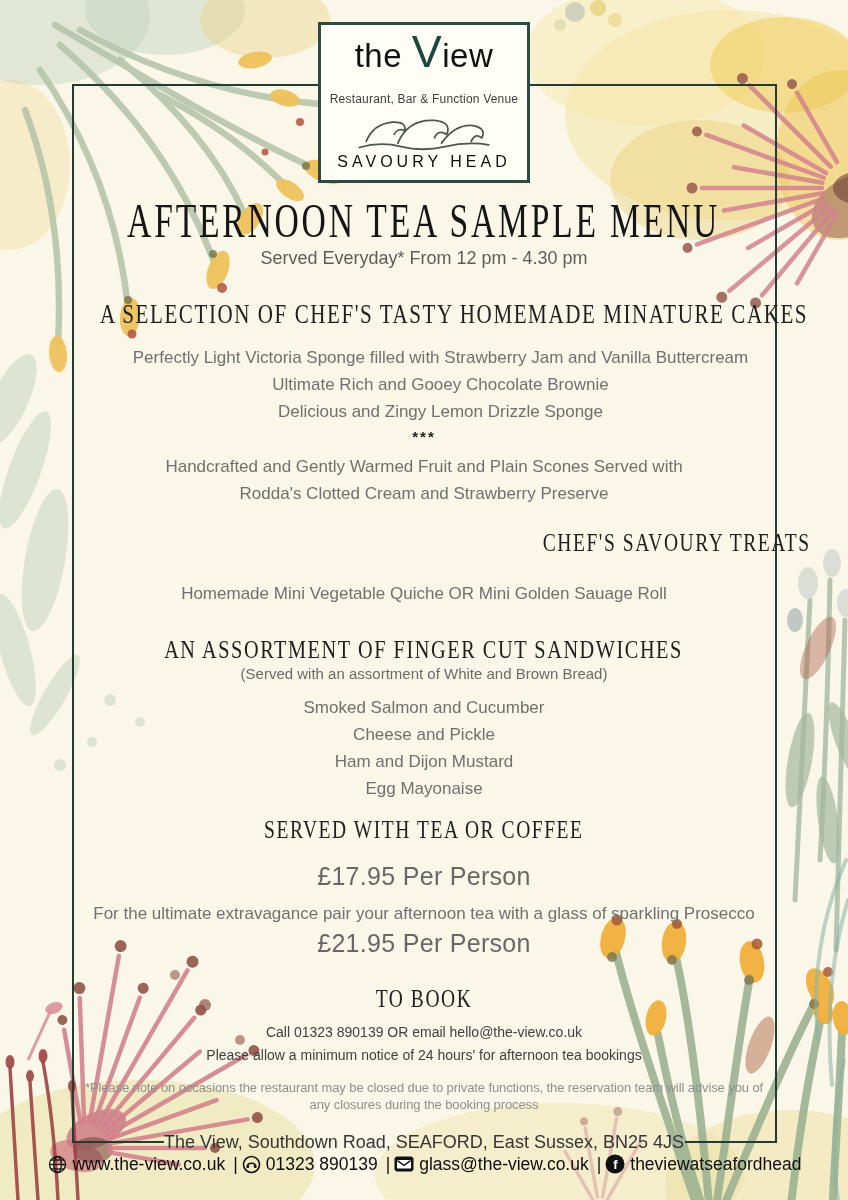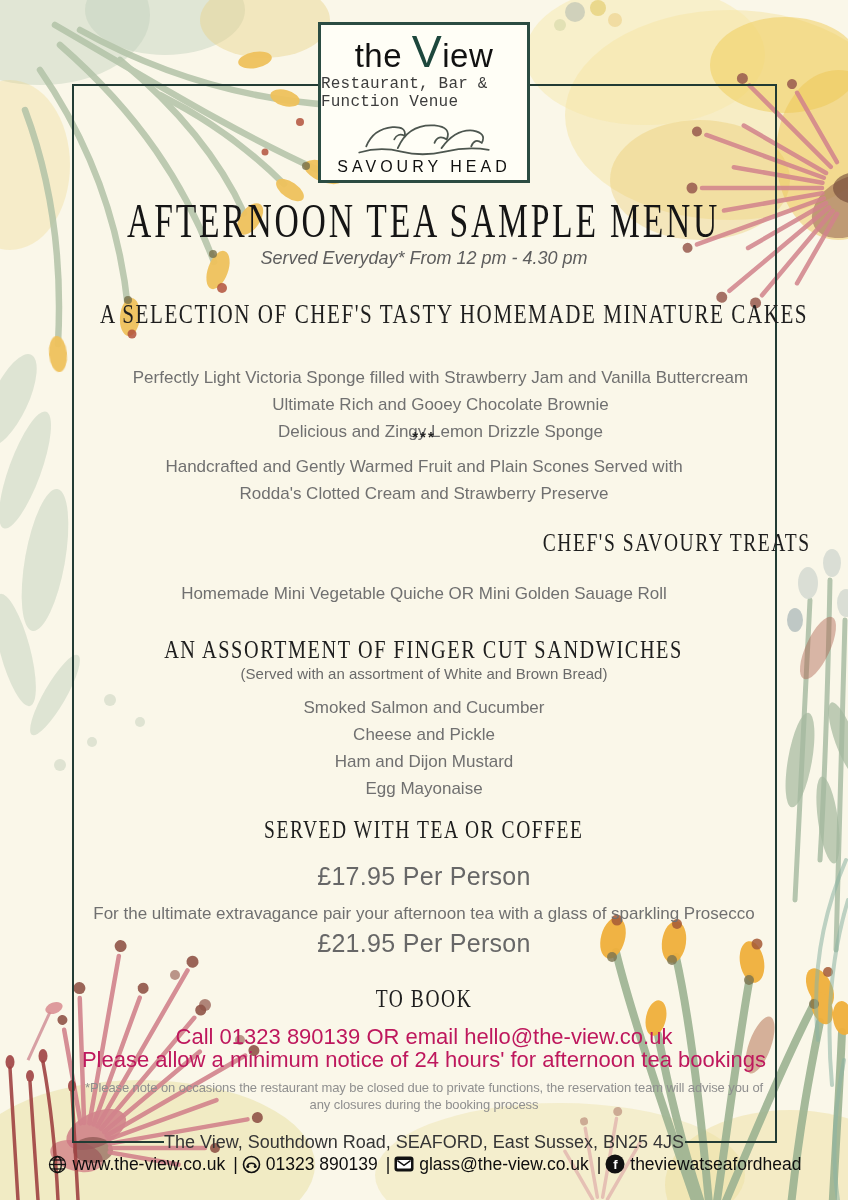--- a/index.html
+++ b/index.html
@@ -16,51 +16,51 @@
   #frame-bottom-r{left:685px;top:1141px;width:92px;height:2px;}
 
   .logo-box{
     position:absolute;left:50%;transform:translateX(-50%);top:22px;
     width:206px;height:146px;background:#fffef6;border:3px solid #2b4c42;
     display:flex;flex-direction:column;align-items:center;justify-content:flex-start;
     padding-top:9px;box-sizing:content-box;
   }
   .logo-name{font-size:33px;color:#111;letter-spacing:.5px;line-height:36px;text-align:right;}
   .logo-name .cap-v{font-size:45px;color:#1d473c;}
-  .logo-tagline{font-size:16px;color:#3d3d3d;margin-top:1px;letter-spacing:.2px;font-family:Liberation Mono, monospace;}
+  .logo-tagline{font-size:12px;color:#3d3d3d;margin-top:18px;letter-spacing:.2px;}
   .logo-waves{margin-top:2px;}
   .logo-location{font-size:16px;color:#101010;letter-spacing:4px;margin-top:1px;}
 
   .abs{position:absolute;left:0;right:0;text-align:center;}
   .display{font-family:"Liberation Serif",serif;color:#1e1e1e;}
   .display>span{display:inline-block;white-space:nowrap;transform:scaleX(.78);}
   .page-title{top:197px;font-size:48px;line-height:1;color:#151515;}
   .page-title>span{transform:scaleX(.70);letter-spacing:4px;}
-  .subtitle{top:248px;font-size:18px;color:#5d5d5d;font-style:italic;}
+  .subtitle{top:248px;font-size:18px;color:#5d5d5d;}
   .sec-heading{font-size:27px;line-height:1.05;}
   .sec-heading>span{letter-spacing:2px;}
   #cakes-heading{top:300px;}
   #savoury-heading{top:530px;font-size:25px;text-align:right;}
   #sandwich-heading{top:636px;font-size:26px;}
   #tea-heading{top:817px;font-size:25px;}
   #book-heading{top:986px;font-size:25px;}
 
   .menu-list{margin:0;padding:0;}
   .menu-list li{list-style:none;line-height:27px;font-size:17px;color:#707070;}
-  #cakes-list{top:364px;margin-left:33px;}
+  #cakes-list{top:344px;margin-left:33px;}
   .divider{top:428px;font-size:15px;font-weight:bold;color:#222;letter-spacing:2px;}
   #scones-list{top:453px;}
   #savoury-item{top:584px;font-size:17px;color:#707070;}
   .sub-note{top:665px;font-size:15px;color:#6a6a6a;}
   #sandwich-list{top:694px;}
   .price{font-size:25px;color:#676767;letter-spacing:.3px;}
   #price-standard{top:862px;}
   #prosecco-note{top:904px;font-size:17px;color:#707070;}
   #price-prosecco{top:929px;}
-  .book-line{font-size:22px;color:#be185d;}
+  .book-line{font-size:14px;color:#404040;}
   #book-contact{top:1024px;}
   #book-notice{top:1047px;}
   .fine-print{top:1079px;left:74px;right:74px;font-size:13px;line-height:17px;color:#8f8f8f;letter-spacing:-.1px;}
 
   .footer-address{top:1132px;font-size:18px;color:#353535;}
   .footer-contact{
     position:absolute;left:0;right:0;top:1153px;display:flex;align-items:center;
     justify-content:center;font-size:17.5px;color:#0e0e0e;
   }
   .footer-contact svg{margin:0 5px 0 2px;display:block;}

